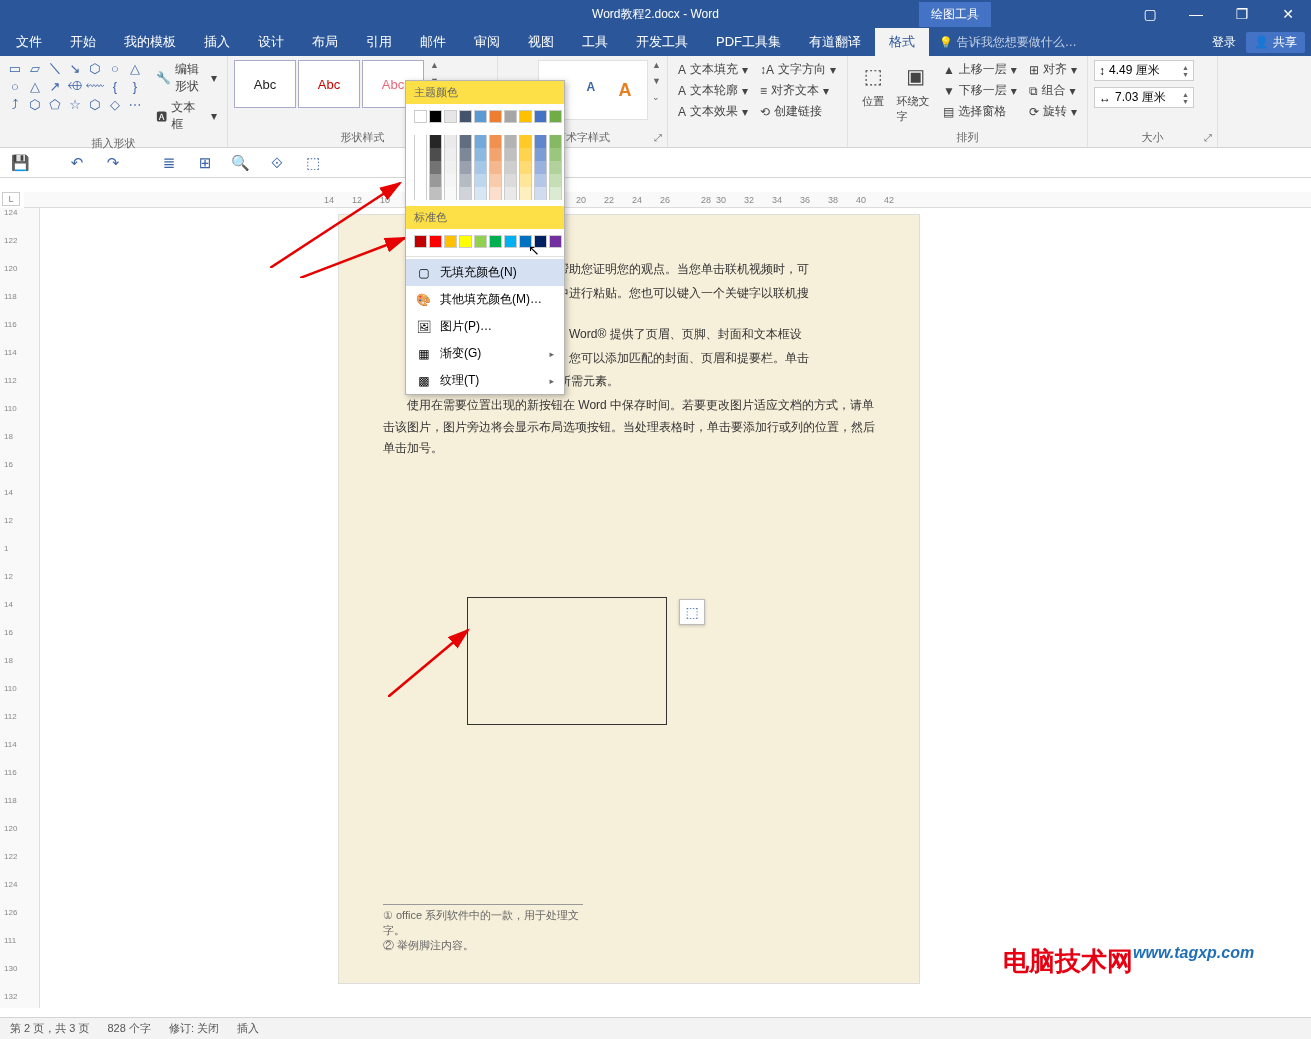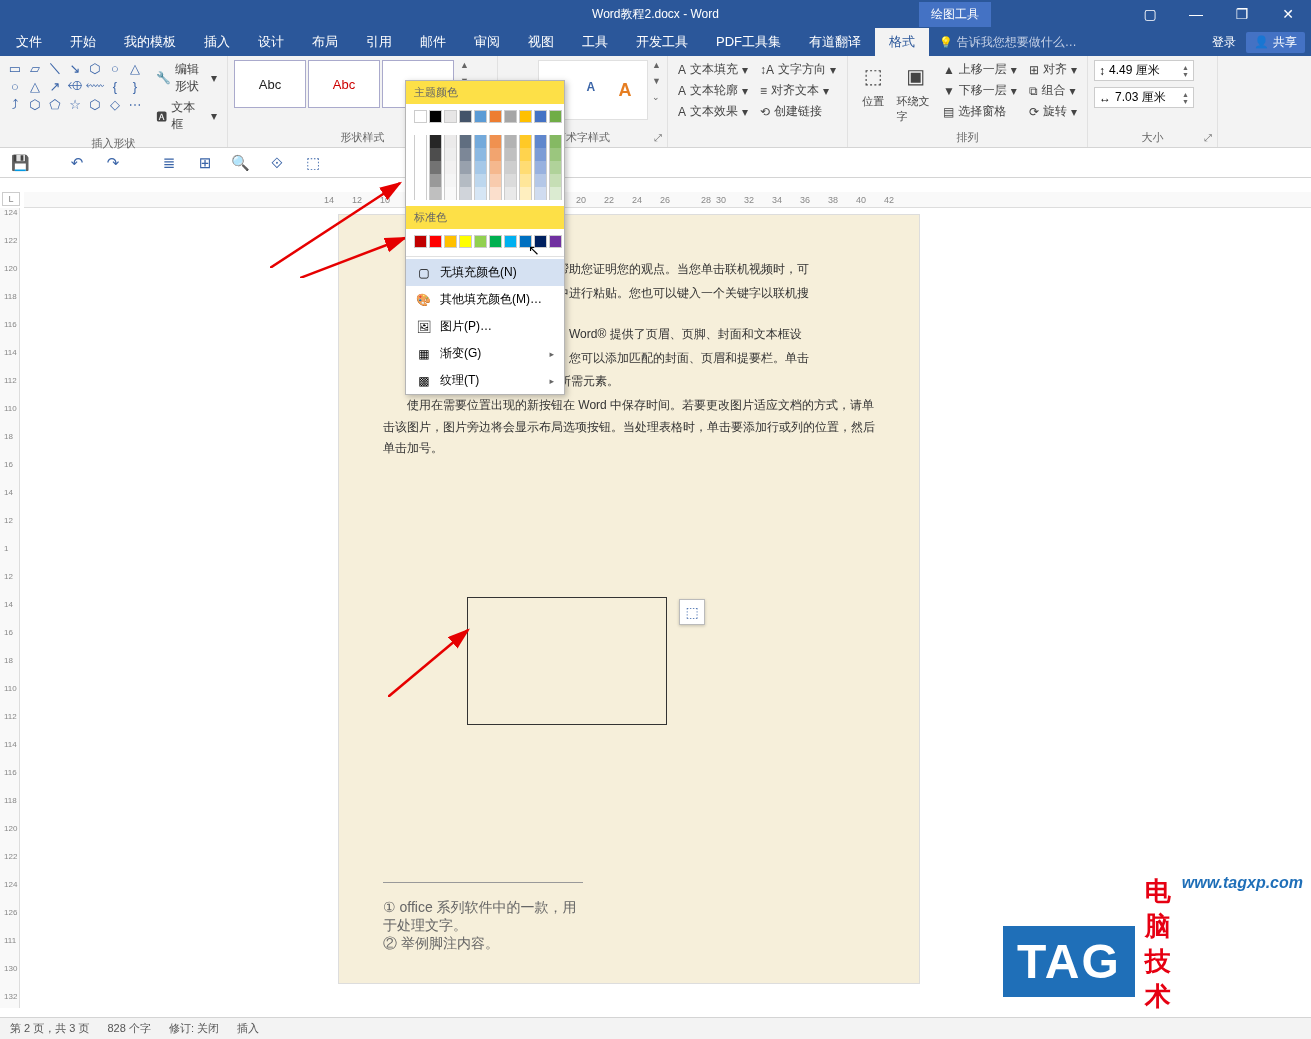--- a/index.html
+++ b/index.html
@@ -28,21 +28,21 @@
 .ribbon-group-content { display: flex; gap: 4px; align-items: flex-start; }
 
 
 .shape-gallery { display: grid; grid-template-columns: repeat(7, 18px); gap: 2px; margin-right: 4px; }
 .shape-gallery span { width: 18px; height: 16px; display: flex; align-items: center; justify-content: center; color: #3b65a8; font-size: 13px; }
 .insert-shape-menu { display: flex; flex-direction: column; gap: 2px; }
 .insert-shape-menu .menu-item { display: flex; align-items: center; gap: 4px; font-size: 12px; color: #444; padding: 1px 4px; }
 
 
 .abc-gallery { display: flex; gap: 2px; }
-.abc-box { border: 1px solid #aac; background: #fff; width: 72px; height: 48px; display: flex; align-items: center; justify-content: center; font-size: 13px; color: #333; }
+.abc-box { border: 1px solid #aac; background: #fff; width: 62px; height: 48px; display: flex; align-items: center; justify-content: center; font-size: 13px; color: #333; }
 .abc-box.b1 { color: #222; }
 .abc-box.b2 { color: #c00; }
 .abc-box.b3 { color: #e67; }
 
 
 .fill-dropdown-btn { display: flex; align-items: center; gap: 4px; padding: 2px 6px; border: 1px solid transparent; font-size: 12px; color: #444; }
 .fill-dropdown-btn::before { content: "◆"; color: #d66; font-size: 10px; }
 
 
 .ribbon-stack { display: flex; flex-direction: column; gap: 2px; }
@@ -66,29 +66,29 @@
 .dialog-launcher { position: absolute; right: 2px; bottom: 2px; width: 14px; height: 14px; font-size: 10px; color: #666; display: flex; align-items: center; justify-content: center; }
 
 
 .qat { background: #fff; border-bottom: 1px solid #d4d4d4; height: 30px; display: flex; align-items: center; padding: 0 10px; gap: 14px; }
 .qat .qi { width: 22px; height: 22px; display: flex; align-items: center; justify-content: center; color: #3b65a8; font-size: 15px; }
 
 
 .doc-area { position: relative; background: #fff; height: 830px; overflow: hidden; }
 .ruler-h { position: absolute; top: 14px; left: 24px; right: 0; height: 16px; background: #f9f9f9; border-bottom: 1px solid #ddd; font-size: 9px; color: #888; display: flex; align-items: center; }
 .ruler-h .tick { position: absolute; }
-.ruler-v { position: absolute; left: 0; top: 30px; bottom: 0; width: 20px; background: #f9f9f9; border-right: 1px solid #ddd; }
+.ruler-v { position: absolute; left: 0; top: 30px; bottom: 0; width: 40px; background: #f9f9f9; border-right: 1px solid #ddd; }
 .ruler-v .vtick { font-size: 8px; color: #888; position: absolute; left: 4px; transform: rotate(0); }
 .ruler-corner { position: absolute; left: 2px; top: 14px; width: 18px; height: 14px; border: 1px solid #ccc; background: #fff; font-size: 9px; color: #888; display:flex; align-items:center; justify-content:center;}
 
 .page { position: absolute; left: 338px; top: 36px; width: 582px; background: #f6efda; border: 1px solid #ddd; min-height: 770px; padding: 44px 40px 40px 44px; }
 .page p { font-size: 12px; color: #333; line-height: 1.8; text-indent: 2em; margin-bottom: 2px; }
 .page .shape-rect { position: absolute; left: 128px; top: 382px; width: 200px; height: 128px; border: 1px solid #333; background: transparent; }
 .layout-options { position: absolute; left: 340px; top: 384px; width: 26px; height: 26px; border: 1px solid #bbb; background: #fff; display: flex; align-items: center; justify-content: center; font-size: 14px; color: #3b65a8; box-shadow: 0 1px 3px rgba(0,0,0,0.2); }
-.footnotes { position: absolute; left: 44px; bottom: 30px; font-size: 14px; color: #666; border-top: 1px solid #999; padding-top: 16px; width: 200px; }
+.footnotes { position: absolute; left: 44px; bottom: 30px; font-size: 11px; color: #666; border-top: 1px solid #999; padding-top: 3px; width: 200px; }
 
 
 .arrow { position: absolute; pointer-events: none; }
 
 
 .color-dropdown { position: absolute; left: 405px; top: 80px; width: 160px; background: #fff; border: 1px solid #b5b5b5; box-shadow: 2px 2px 6px rgba(0,0,0,0.25); z-index: 100; font-size: 12px; }
 .color-dropdown .section-label { padding: 4px 8px; color: #666; font-size: 11px; background: #fde047; }
 .color-grid { display: grid; grid-template-columns: repeat(10, 13px); gap: 2px; padding: 6px 8px; }
 .color-swatch { width: 13px; height: 13px; border: 1px solid #ccc; }
 .color-grid.shades { row-gap: 0; }
@@ -494,21 +494,20 @@
   <div class="cd-item">
     <span class="ico">▩</span>
     <span>纹理(T)</span>
     <span class="submenu-arrow">▸</span>
   </div>
 </div>
 
 <span class="cursor-arrow">↖</span>
 
 <div class="watermark">
-  <div class="tag-box">TAG</div>
   <div class="tag-text">
     <span class="cn">电脑技术网</span>
     <span class="url">www.tagxp.com</span>
   </div>
 </div>
 
 <div class="statusbar">
   <span>第 2 页，共 3 页</span>
   <span>828 个字</span>
   <span>修订: 关闭</span>

